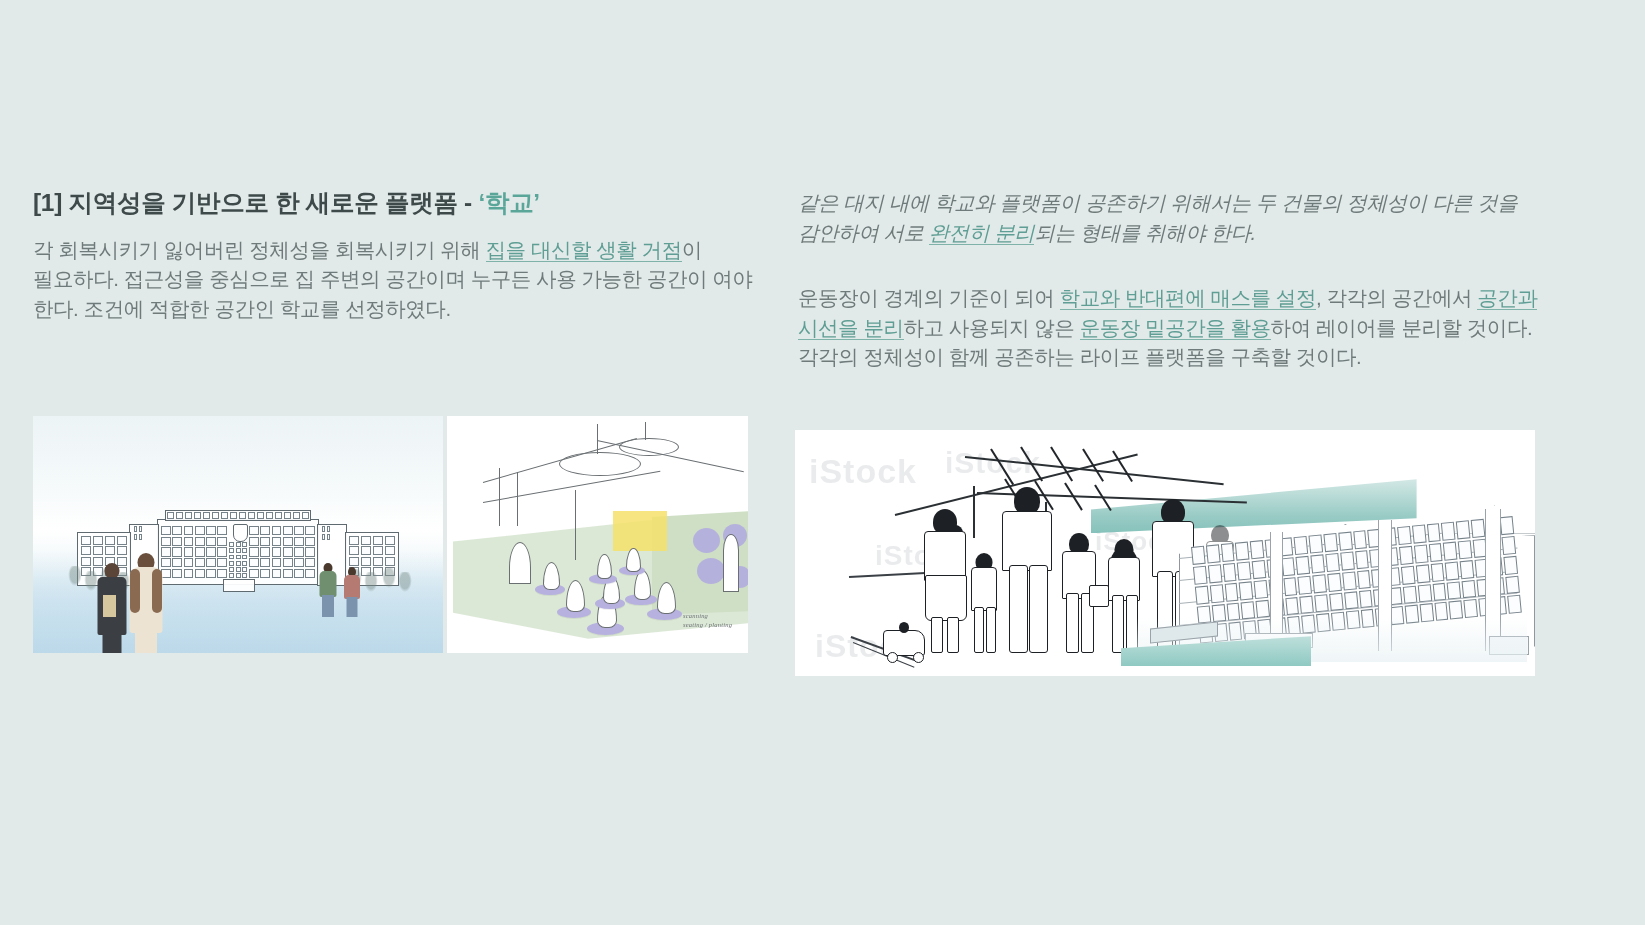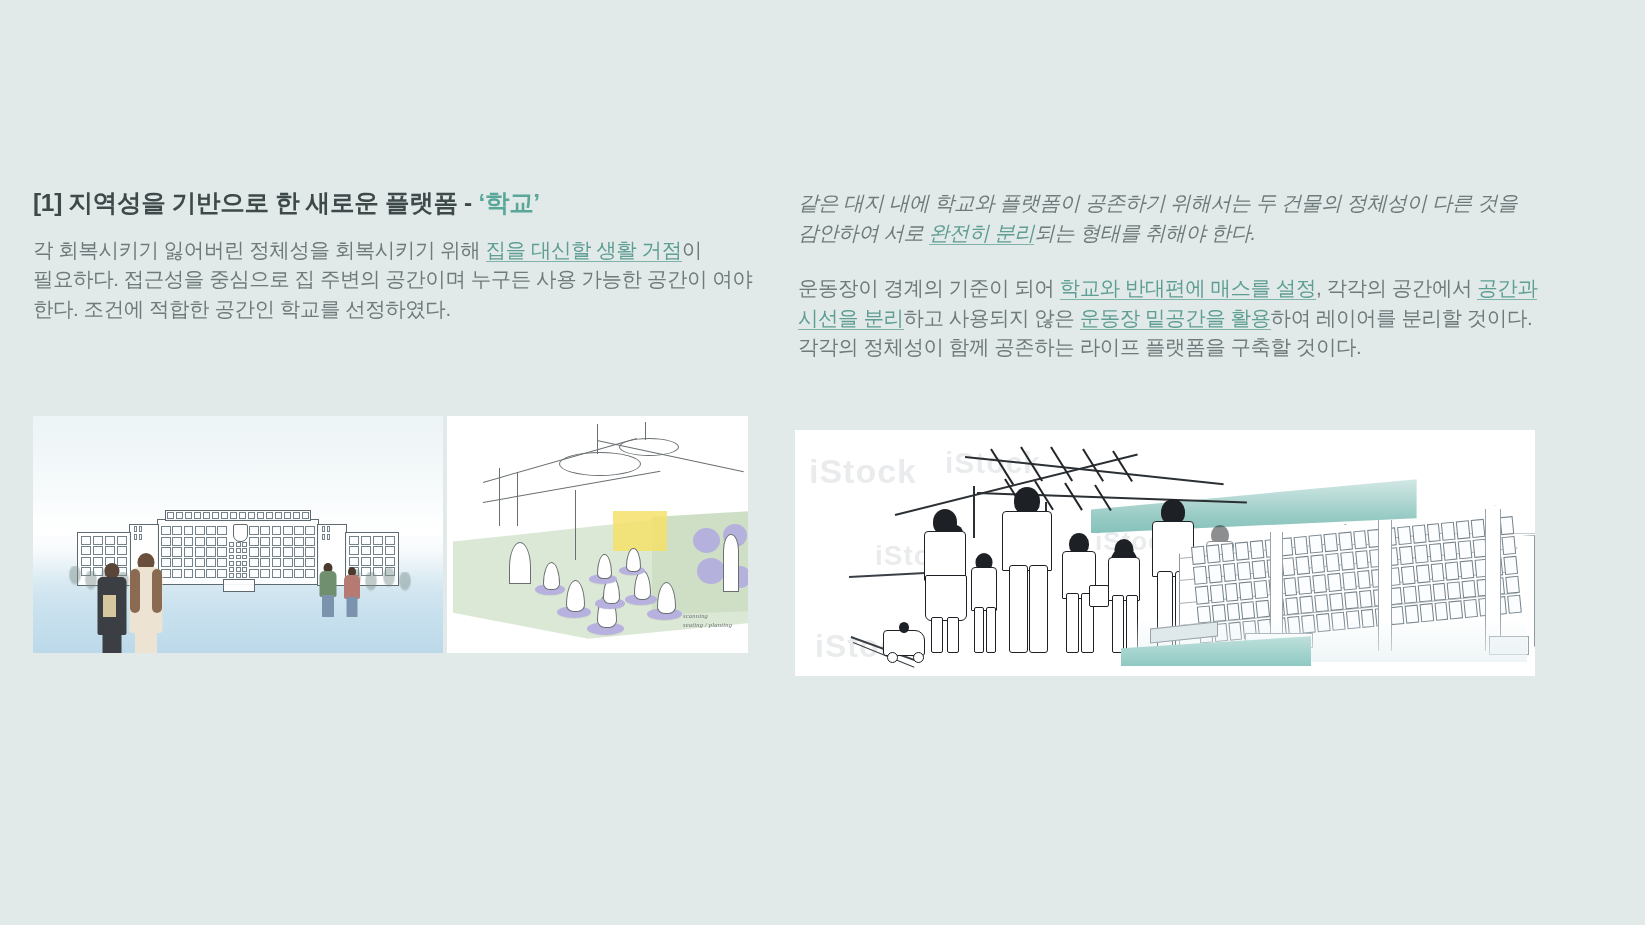--- a/index.html
+++ b/index.html
@@ -43,21 +43,21 @@
   }
 
   .para {
     font-size: 20.5px;
     line-height: 1.44;
     color: #6f7b7b;
     letter-spacing: -0.45px;
     margin: 0;
     word-break: keep-all;
   }
-  .para + .para { margin-top: 26px; }
+  .para + .para { margin-top: 36px; }
 
   .hl {
     color: #5f9e94;
     border-bottom: 1.4px solid #7fb3aa;
     padding-bottom: 0px;
   }
 
   
   .img-row-left {
     position: absolute;

